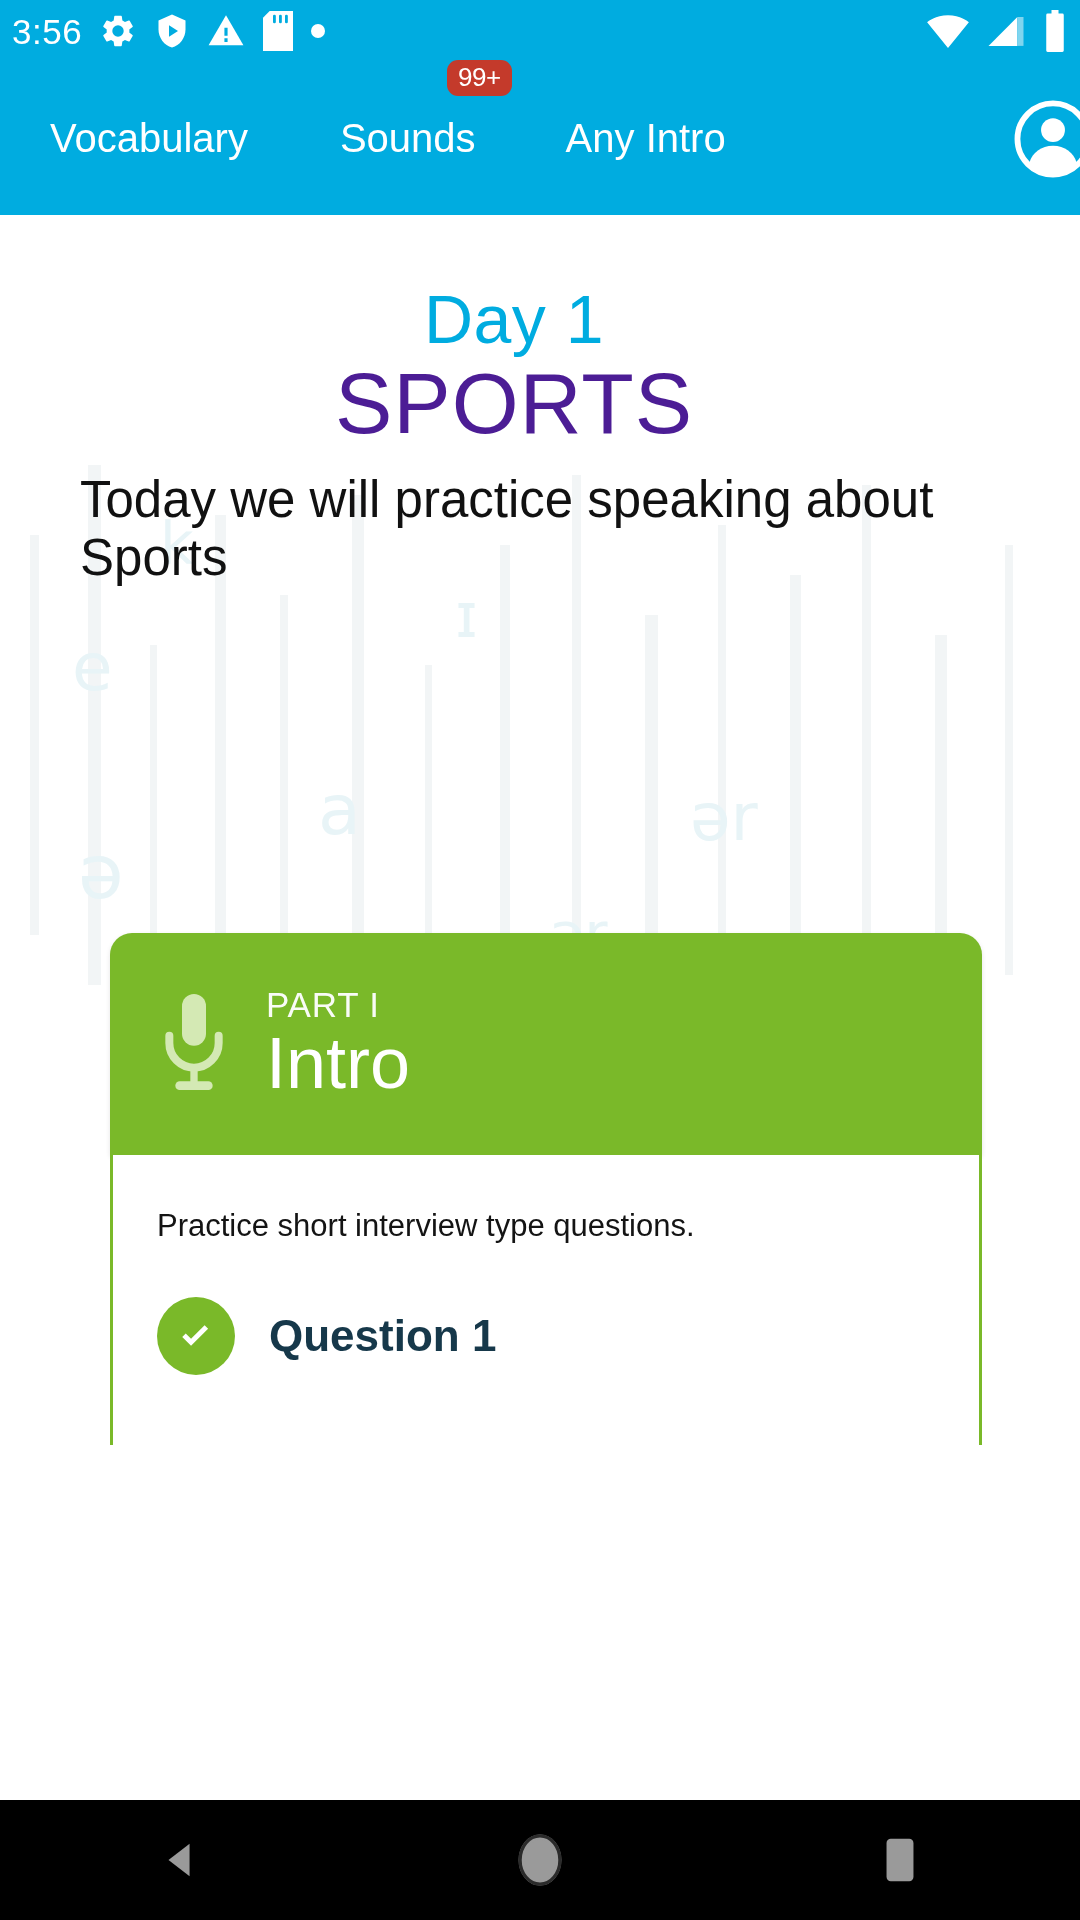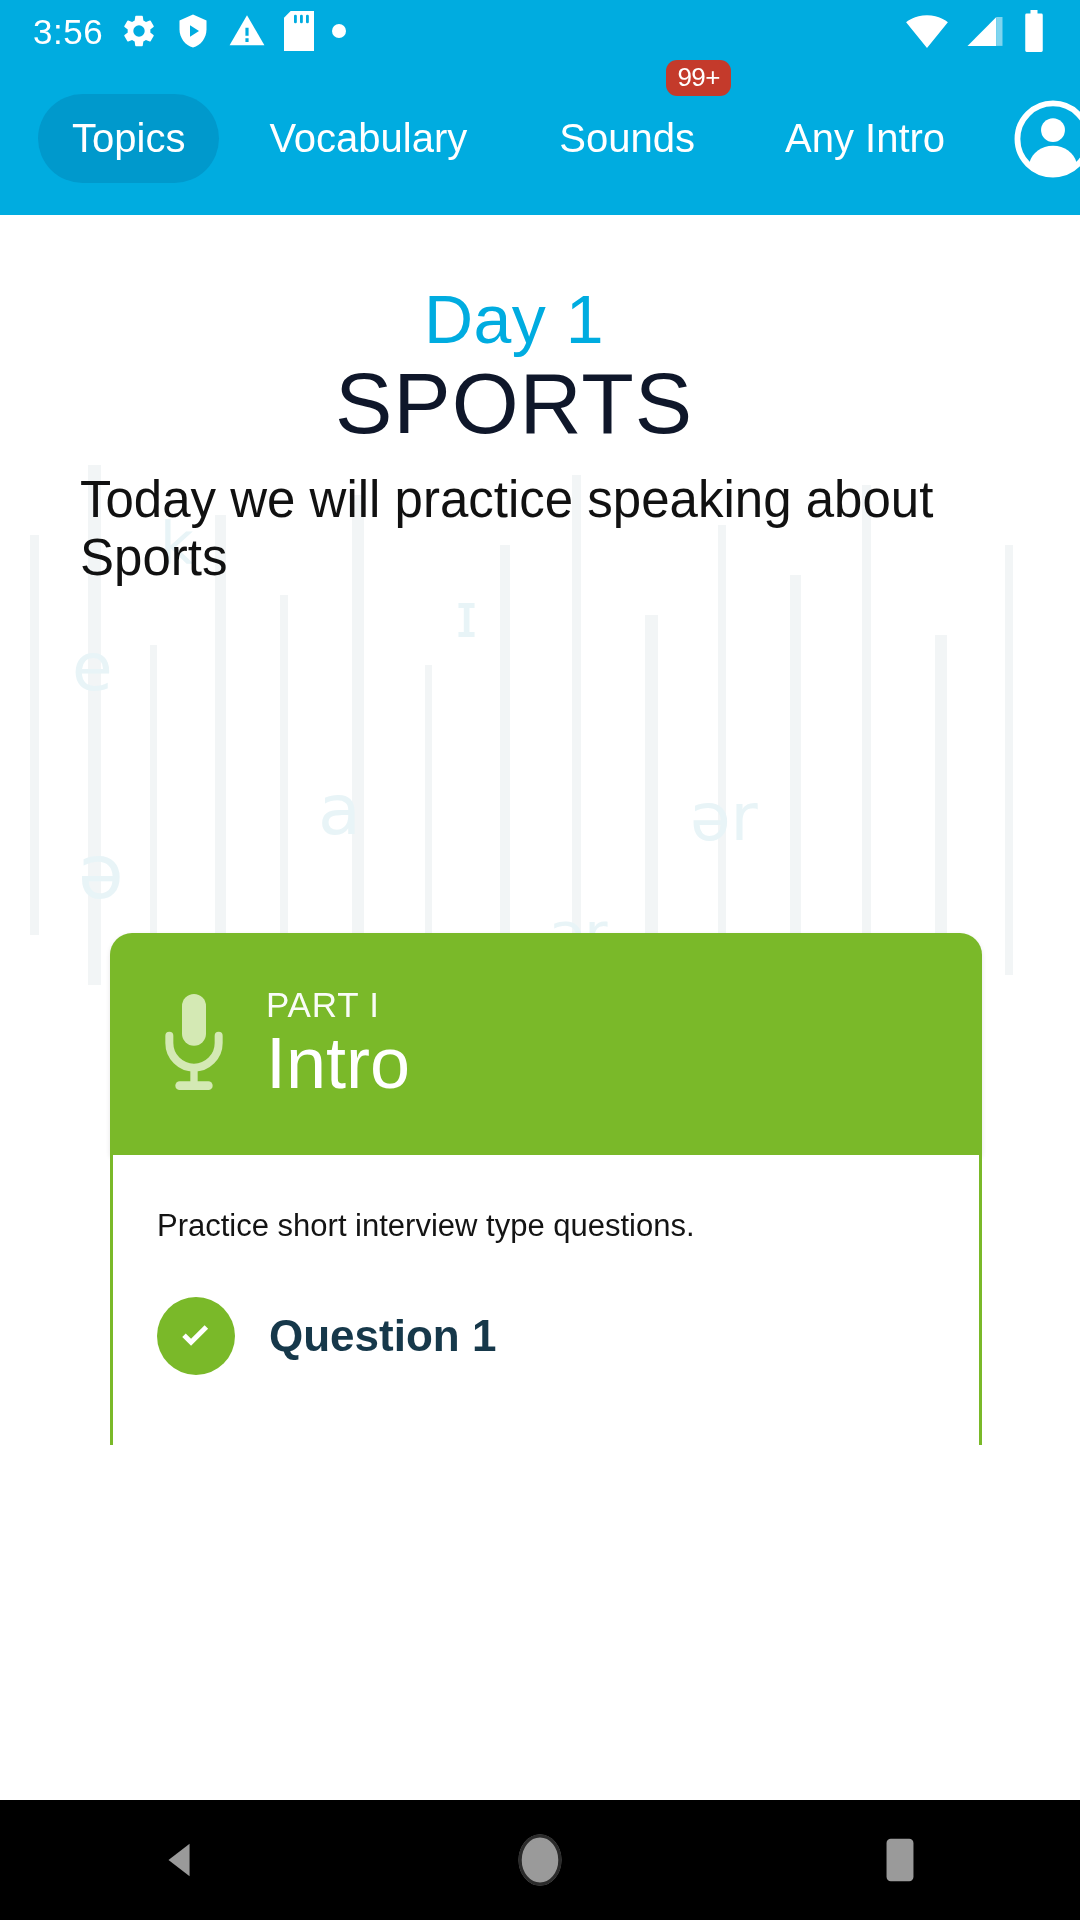--- a/index.html
+++ b/index.html
@@ -8,21 +8,21 @@
     font-family:"Liberation Sans", sans-serif;
     background:#ffffff;
     overflow:hidden;
     position:relative;
   }
 
   
   .status-bar{
     position:absolute; top:0; left:0; width:1080px; height:62px;
     background:#00ace0;
-    display:flex; align-items:center; padding:0 33px;
+    display:flex; align-items:center; padding:0 12px;
   }
   .status-left{ display:flex; align-items:center; gap:17px; }
   .status-time{
     color:#fff; font-size:35px; font-weight:400; letter-spacing:.5px;
     line-height:1; font-family:"Liberation Sans", sans-serif;
   }
   .status-right{ display:flex; align-items:center; gap:15px; margin-left:auto; }
   .sicon{ display:block; }
 
   
@@ -75,21 +75,21 @@
   }
 
   
   .content{ position:absolute; left:0; top:215px; width:1028px; z-index:2; }
 
   .day-label{
     text-align:center; color:#00ace0; font-size:68px; font-weight:400;
     margin-top:65px; letter-spacing:.5px;
   }
   .topic-title{
-    text-align:center; color:#0f172a; font-size:86px; font-weight:400;
+    text-align:center; color:#4c1d95; font-size:86px; font-weight:400;
     margin-top:-4px; letter-spacing:1px;
   }
   .subtitle{
     color:#111111; font-size:51px; font-weight:400;
     line-height:1.14; margin-top:18px; padding:0 80px;
   }
 
   .review-wrap{ display:flex; justify-content:center; margin-top:46px; }
   .review-btn{
     width:588px; height:164px;
@@ -201,23 +201,20 @@
     </svg>
     <svg class="sicon" width="26" height="42" viewBox="0 0 14 24">
       <path fill="#fff" d="M5 0h4v2h2.2a.8.8 0 0 1 .8.8V23.2a.8.8 0 0 1-.8.8H2.8a.8.8 0 0 1-.8-.8V2.8A.8.8 0 0 1 2.8 2H5V0z"></path>
     </svg>
   </div>
 </div>
 
 <div class="nav-bar">
   <div class="nav-items">
 
-    <div class="nav-item active" style="margin-left:38px;">
-      <span>Topics</span>
-    </div>
 
     <div class="nav-item" style="margin-left:16px;">
       <span>Vocabulary</span>
     </div>
 
     <div class="nav-item" style="margin-left:24px;">
       <span>Sounds</span>
       <span class="badge">99+</span>
     </div>
 

